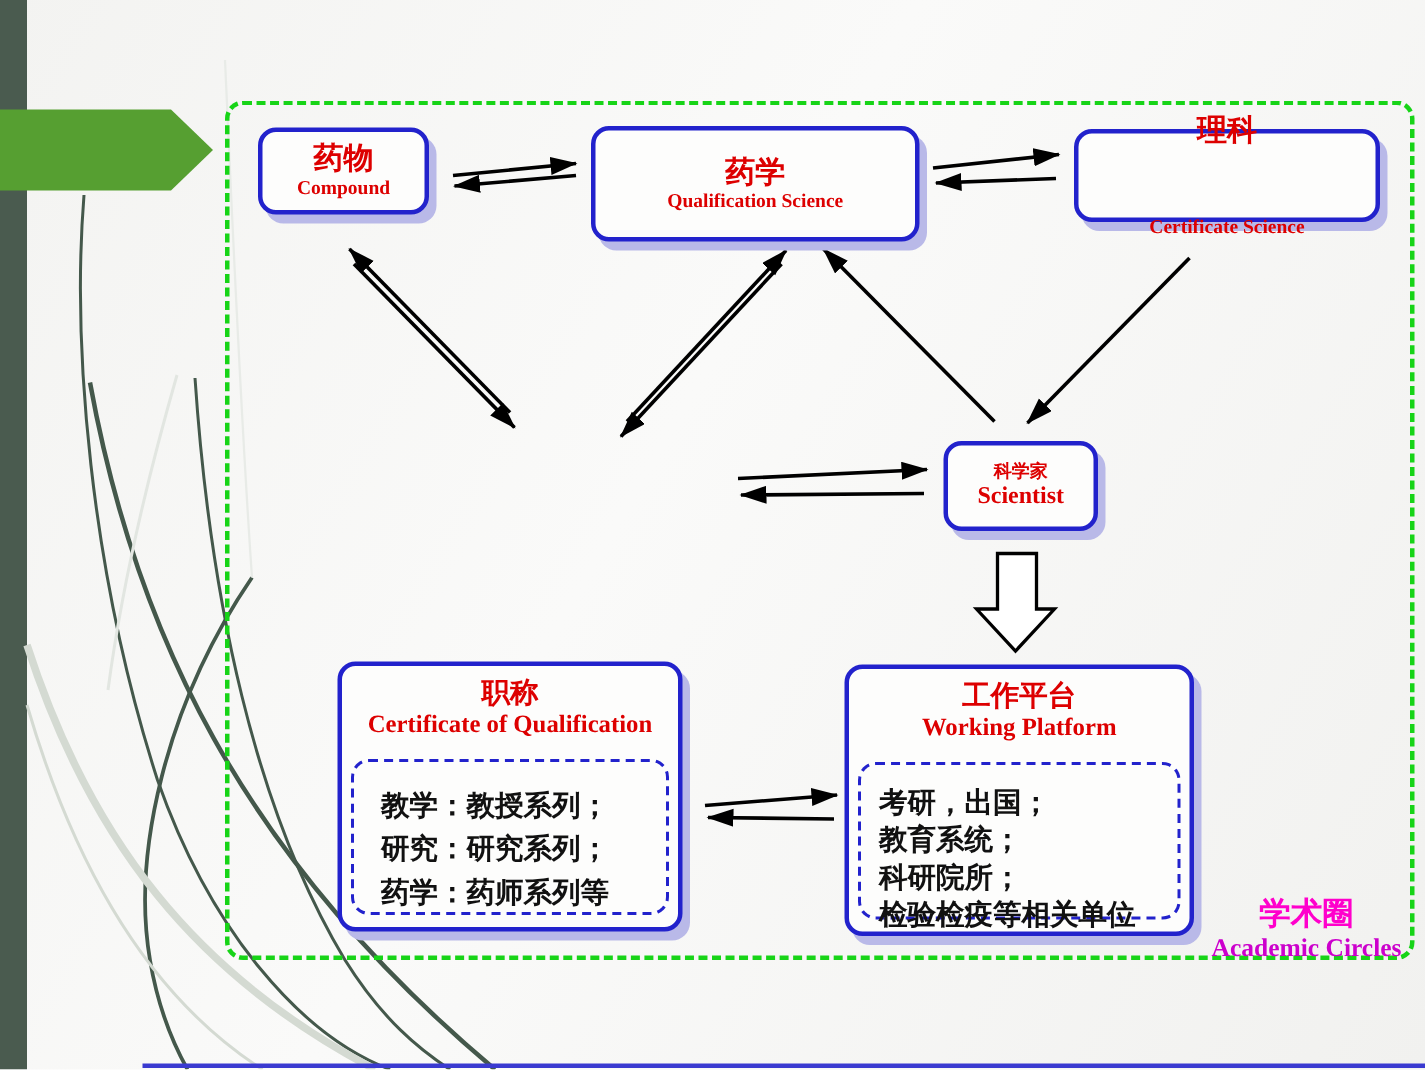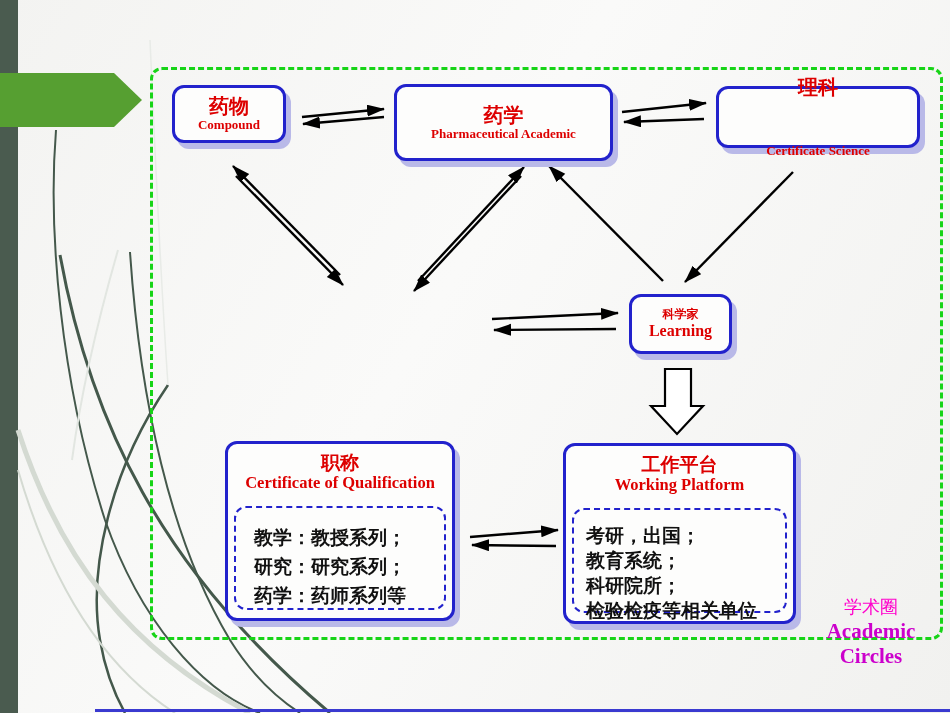--- a/index.html
+++ b/index.html
@@ -42,22 +42,22 @@
   .n-qualification .en,.n-working .en{font-size:16.5px;}
   .inner-box{
     position:absolute;left:6px;right:6px;bottom:8px;top:62px;
     border:2px dashed var(--box-border);border-radius:12px;
     text-align:left;color:var(--text-black);font-weight:bold;box-sizing:border-box;
   }
   .n-qualification .inner-box{padding:15px 0 0 18px;font-size:19px;line-height:29px;}
   .n-working .inner-box{padding:13px 0 0 12px;font-size:19px;line-height:25px;}
   .inner-box .line{display:block;white-space:nowrap;}
   .caption{position:absolute;top:597px;right:13px;width:132px;text-align:center;line-height:1.2;}
-  .caption .zh{color:var(--magenta-zh);font-weight:normal;font-size:18px;display:block;}
-  .caption .en{color:var(--magenta-en);font-weight:bold;font-size:21px;font-family:"Liberation Serif","DejaVu Serif",serif;display:block;}
+  .caption .zh{color:var(--magenta-zh);font-weight:bold;font-size:21px;display:block;}
+  .caption .en{color:var(--magenta-en);font-weight:bold;font-size:17px;font-family:"Liberation Serif","DejaVu Serif",serif;display:block;}
   .bottom-line{position:absolute;left:95px;right:0;bottom:1px;height:3px;background:var(--bottom-line-blue);}
 </style>
 </head>
 <body>
 
 <div class="slide">
 
   <div class="left-bar"></div>
 
   <svg class="grass" width="420" height="713" viewBox="0 0 420 713">
@@ -116,32 +116,32 @@
     <polygon points="665,369 691,369 691,406 703,406 677,434 651,406 665,406" fill="#ffffff" stroke="var(--arrow-black)" stroke-width="2.2"></polygon>
   </svg>
 
   <div class="node n-compound">
     <span class="zh">药物</span>
     <span class="en">Compound</span>
   </div>
 
   <div class="node n-pharma">
     <span class="zh">药学</span>
-    <span class="en">Pharmaceutical Academic</span>
+    <span class="en">Qualification Science</span>
   </div>
 
   <div class="node n-theoretical">
     <span class="zh">理科</span>
     <span class="en">Certificate Science</span>
   </div>
 
 
   <div class="node n-scientist">
     <span class="zh">科学家</span>
-    <span class="en">Learning</span>
+    <span class="en">Scientist</span>
   </div>
 
   <div class="node n-qualification">
     <span class="zh">职称</span>
     <span class="en">Certificate of Qualification</span>
     <div class="inner-box">
       <span class="line">教学：教授系列；</span>
       <span class="line">研究：研究系列；</span>
       <span class="line">药学：药师系列等</span>
     </div>

